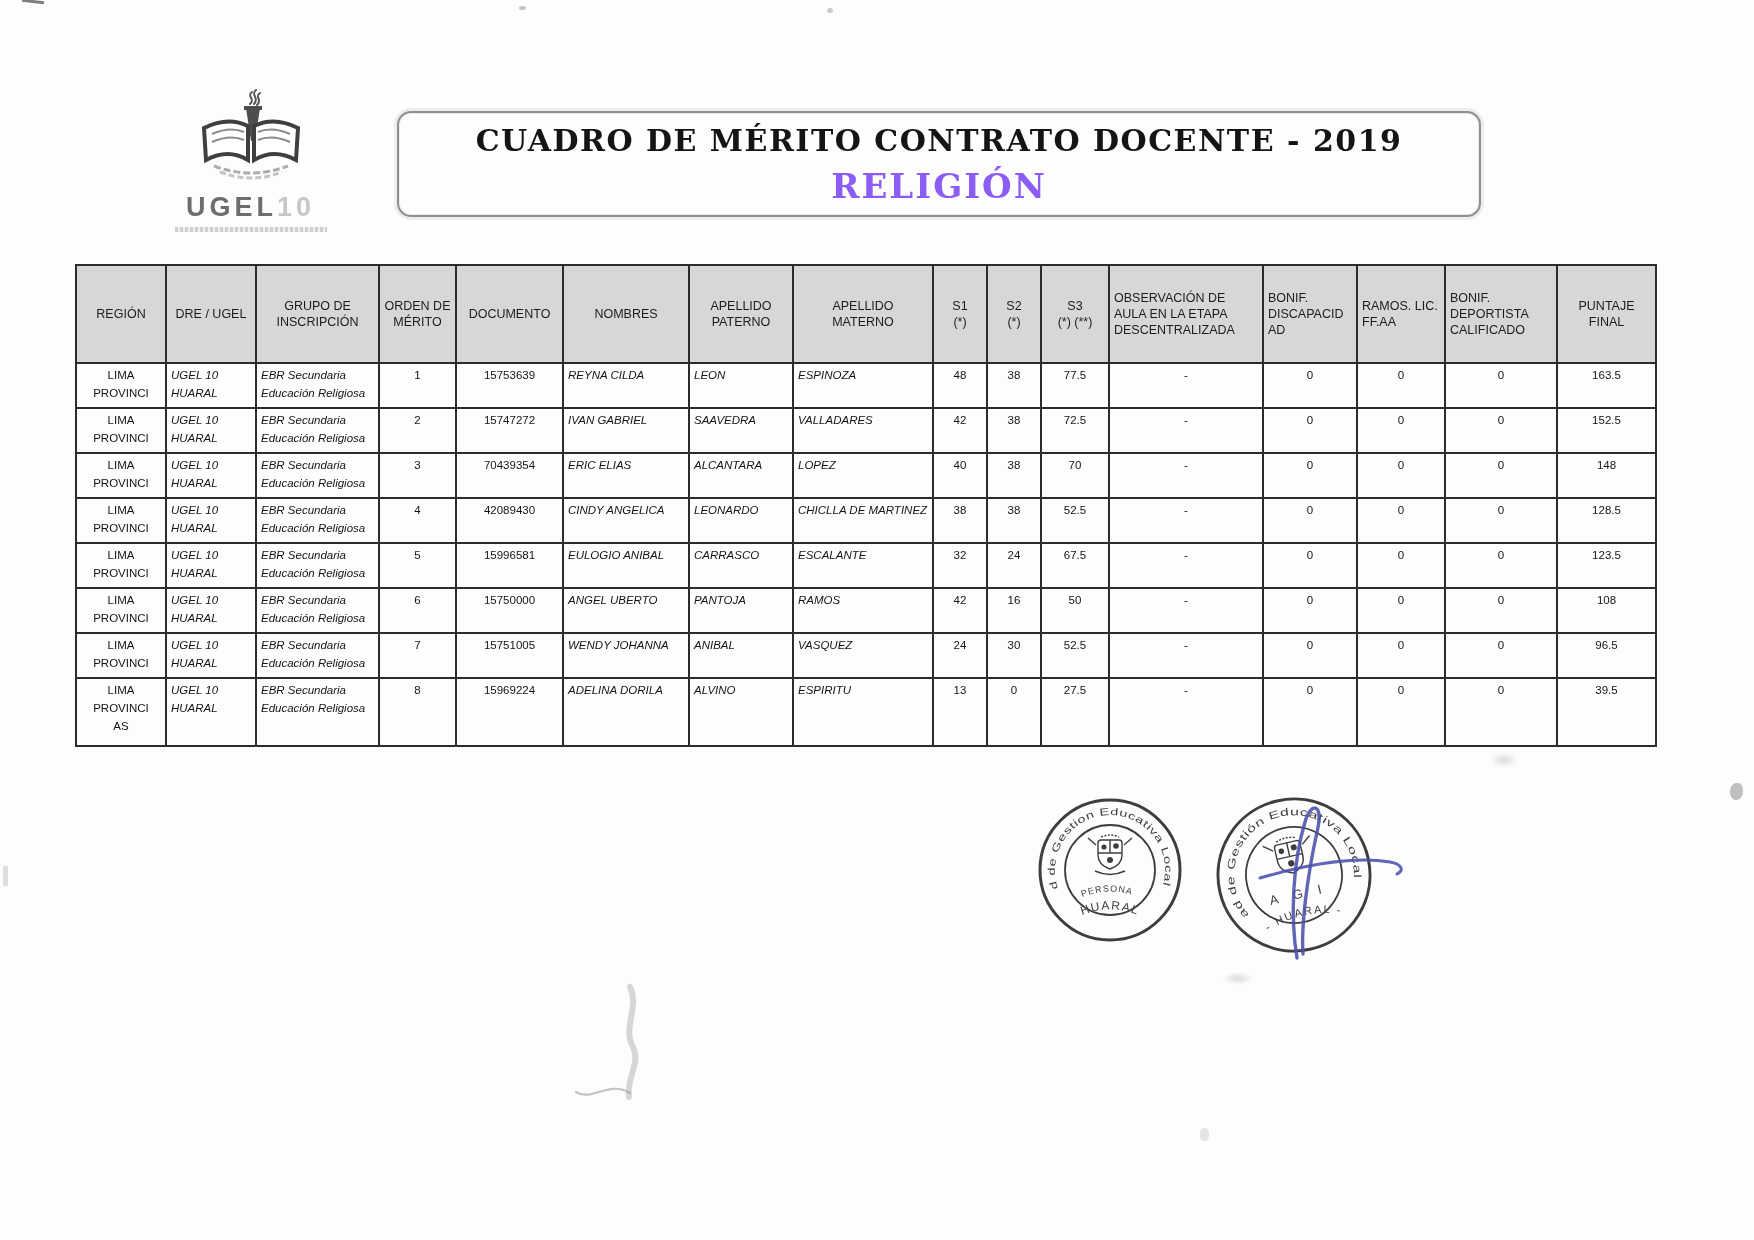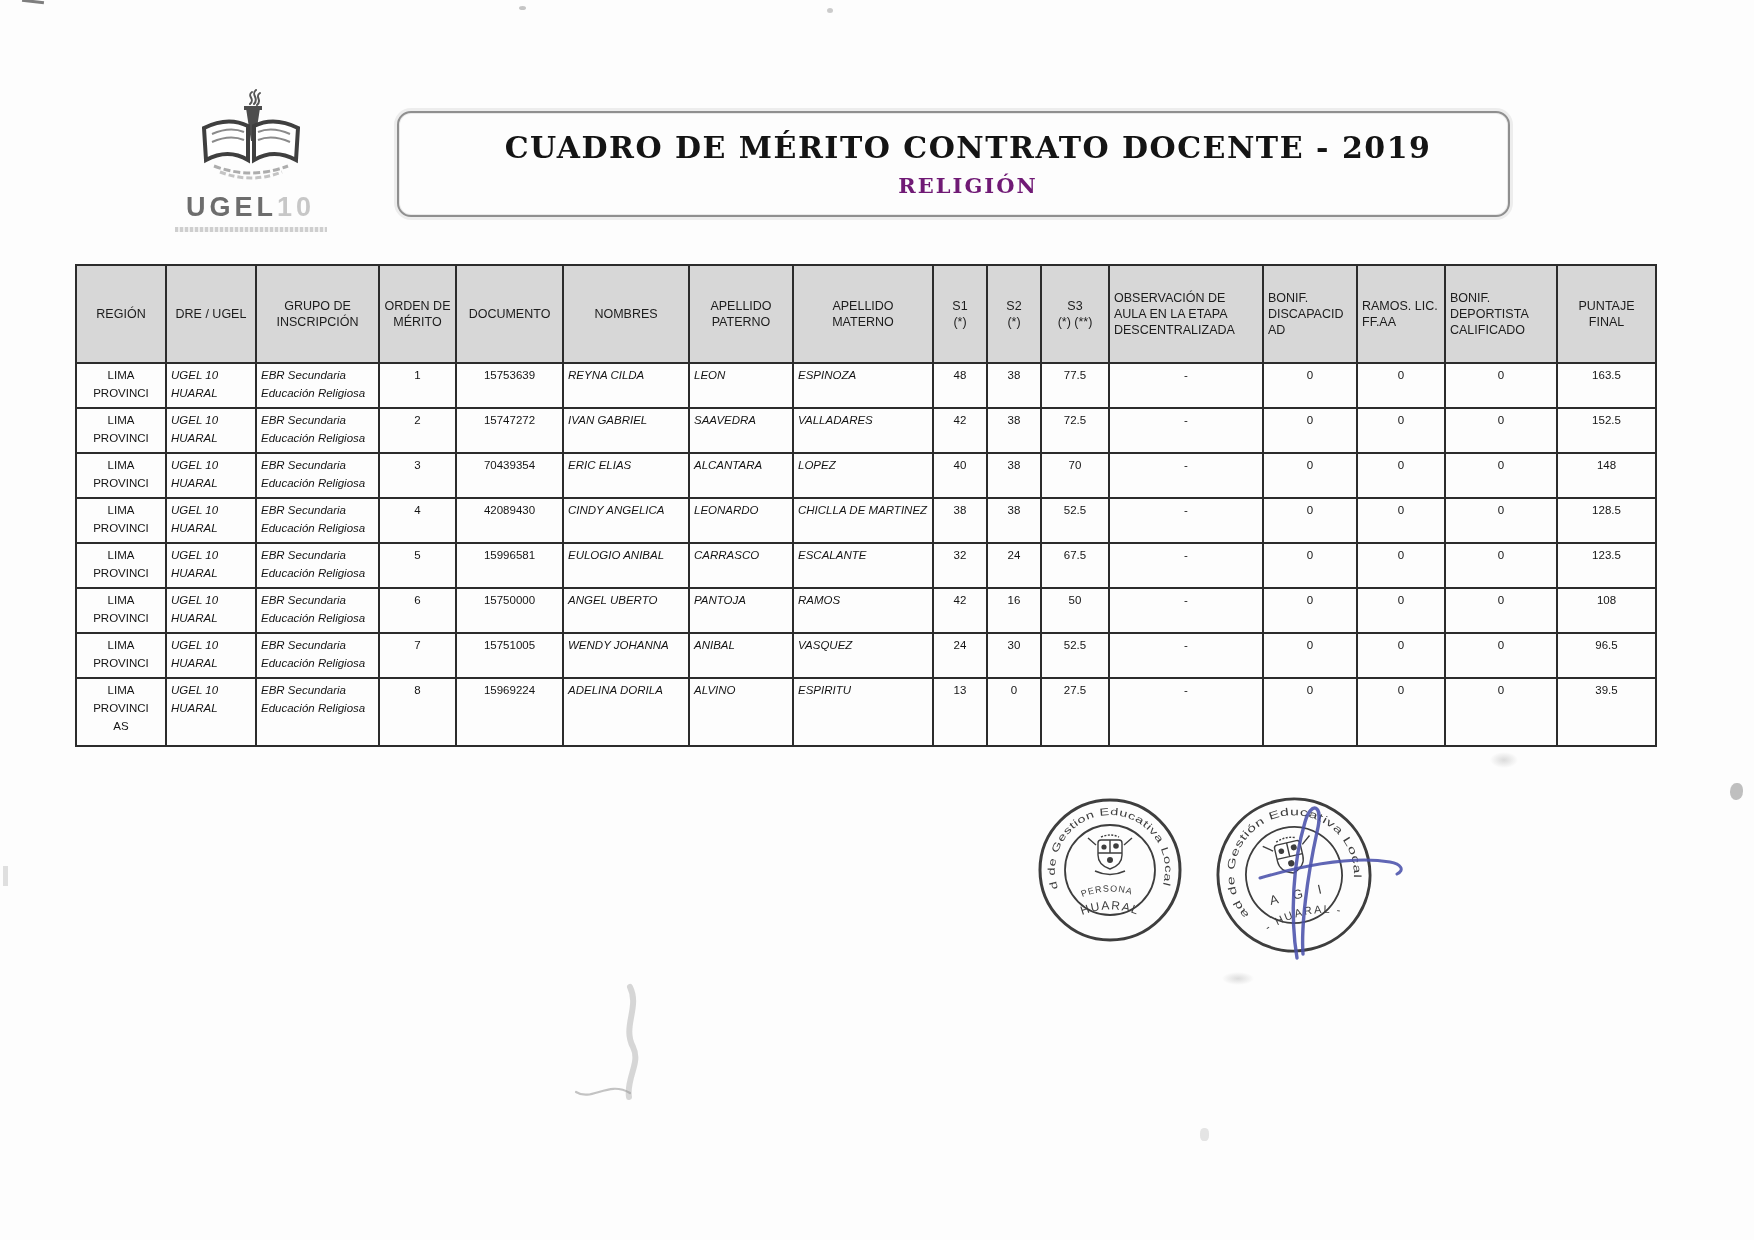--- a/index.html
+++ b/index.html
@@ -22,26 +22,25 @@
   .logo-tagline{margin:6px auto 0;width:152px;height:5px;opacity:.8;
     background:repeating-linear-gradient(90deg,#c3c3c3 0 3px,#ececec 3px 5px);}
 
   
   .title-box{
     position:absolute;left:397px;top:111px;width:1080px;height:102px;
     border:2px solid #8f8f8f;border-radius:14px;
     box-shadow:0 0 0 3px rgba(120,120,120,.12), inset 0 0 0 1px rgba(120,120,120,.15);
     display:flex;flex-direction:column;justify-content:center;align-items:center;
     background:#fdfdfd;
-    padding-left:29px;
   }
   .title-line1{font-family:"DejaVu Serif","Liberation Serif",serif;font-weight:700;
     font-size:30px;letter-spacing:1.5px;color:#141414;}
   .title-line2{font-family:"DejaVu Serif","Liberation Serif",serif;font-weight:700;
-    font-size:21px;letter-spacing:2px;color:#701a75;margin-top:8px;}
+    font-size:34px;letter-spacing:2px;color:#8b5cf6;margin-top:8px;}
 
   
   .merit-table{
     position:absolute;left:75px;top:264px;width:1580px;
     border-collapse:collapse;table-layout:fixed;
     font-family:"Liberation Sans","DejaVu Sans",sans-serif;
   }
   .merit-table th,.merit-table td{
     border:2px solid #2c2c2c;
     white-space:pre-line;

